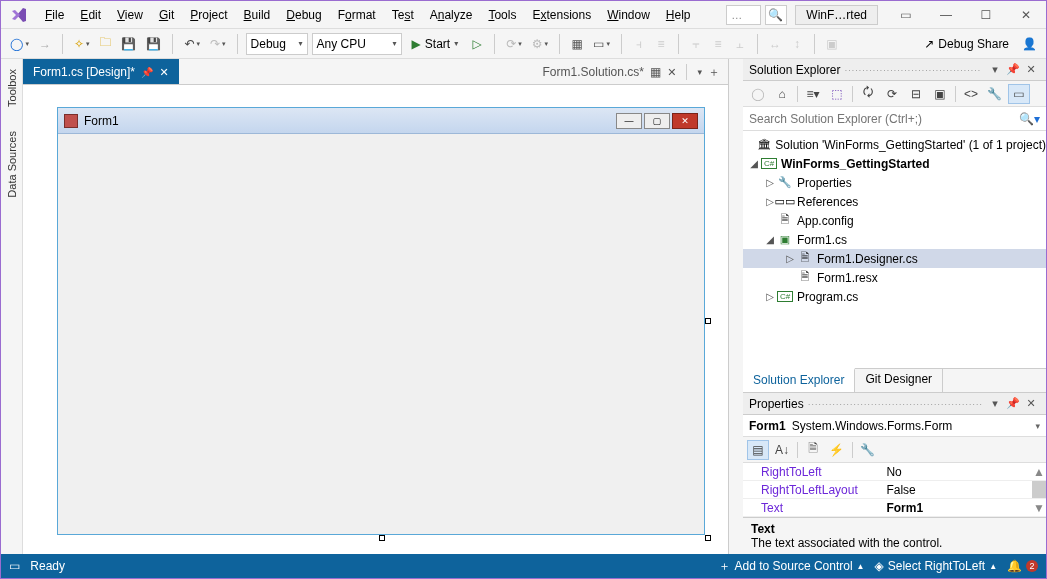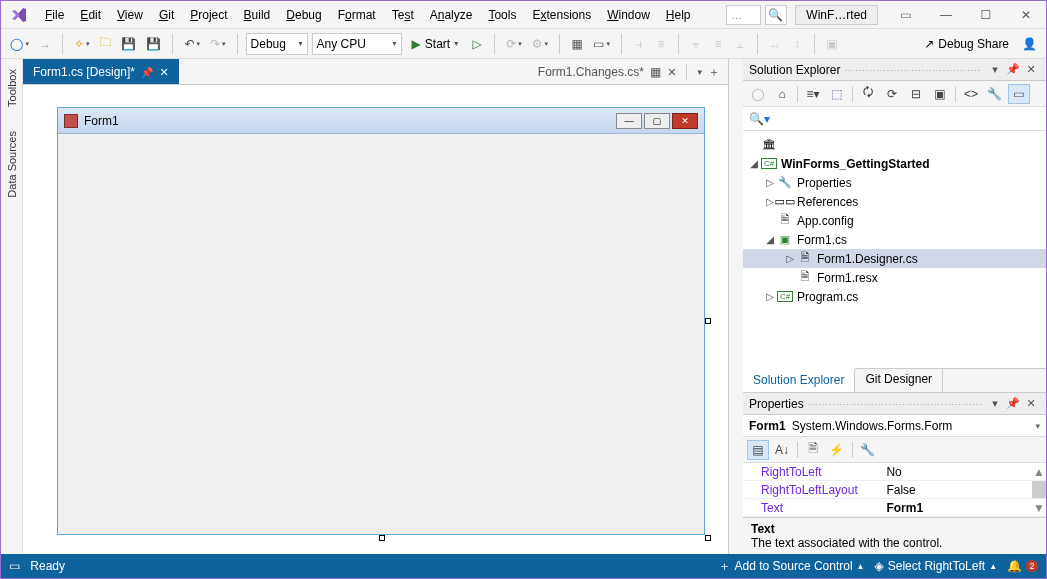--- a/index.html
+++ b/index.html
@@ -171,21 +171,21 @@
     </div>
 
     <div class="center">
       <div class="doc-tabs">
         <div class="doc-tab">
           <span>Form1.cs [Design]*</span>
           <span class="pin">📌</span>
           <span class="close">✕</span>
         </div>
         <div class="doc-tab-inactive">
-          <span>Form1.Changes.cs*</span>
+          <span>Form1.Solution.cs*</span>
           <span>▦</span>
           <span class="close">✕</span>
           <span style="width:1px;height:16px;background:#ccc;margin:0 4px;"></span>
           <span style="font-size:9px;">▾</span>
           <span>＋</span>
         </div>
       </div>
       <div class="designer">
         <div class="form-container">
           <div class="form-title">
@@ -223,26 +223,28 @@
         <div class="se-tb">🗘</div>
         <div class="se-tb">⟳</div>
         <div class="se-tb">⊟</div>
         <div class="se-tb">▣</div>
         <div style="width:1px;height:16px;background:#ccc;margin:0 2px;"></div>
         <div class="se-tb">&lt;&gt;</div>
         <div class="se-tb">🔧</div>
         <div class="se-tb active">▭</div>
       </div>
       <div class="se-search">
+        <input placeholder="Search Solution Explorer (Ctrl+;)" style="">
         <span style="color:#1e6fd6;">🔍▾</span>
       </div>
       <div class="tree">
         <div class="tree-row">
             <span class="tw"></span>
             <span class="ti">🏛</span>
+            <span>Solution 'WinForms_GettingStarted' (1 of 1 project)</span>
           </div>
         <div class="tree-row">
             <span class="tw">◢</span>
             <span class="ti" style="color:#2e7d32;border:1px solid #2e7d32;font-size:8px;padding:0 1px;">C#</span>
             <b>WinForms_GettingStarted</b>
           </div>
         <div class="tree-row indent1">
             <span class="tw">▷</span>
             <span class="ti">🔧</span>
             <span>Properties</span>

